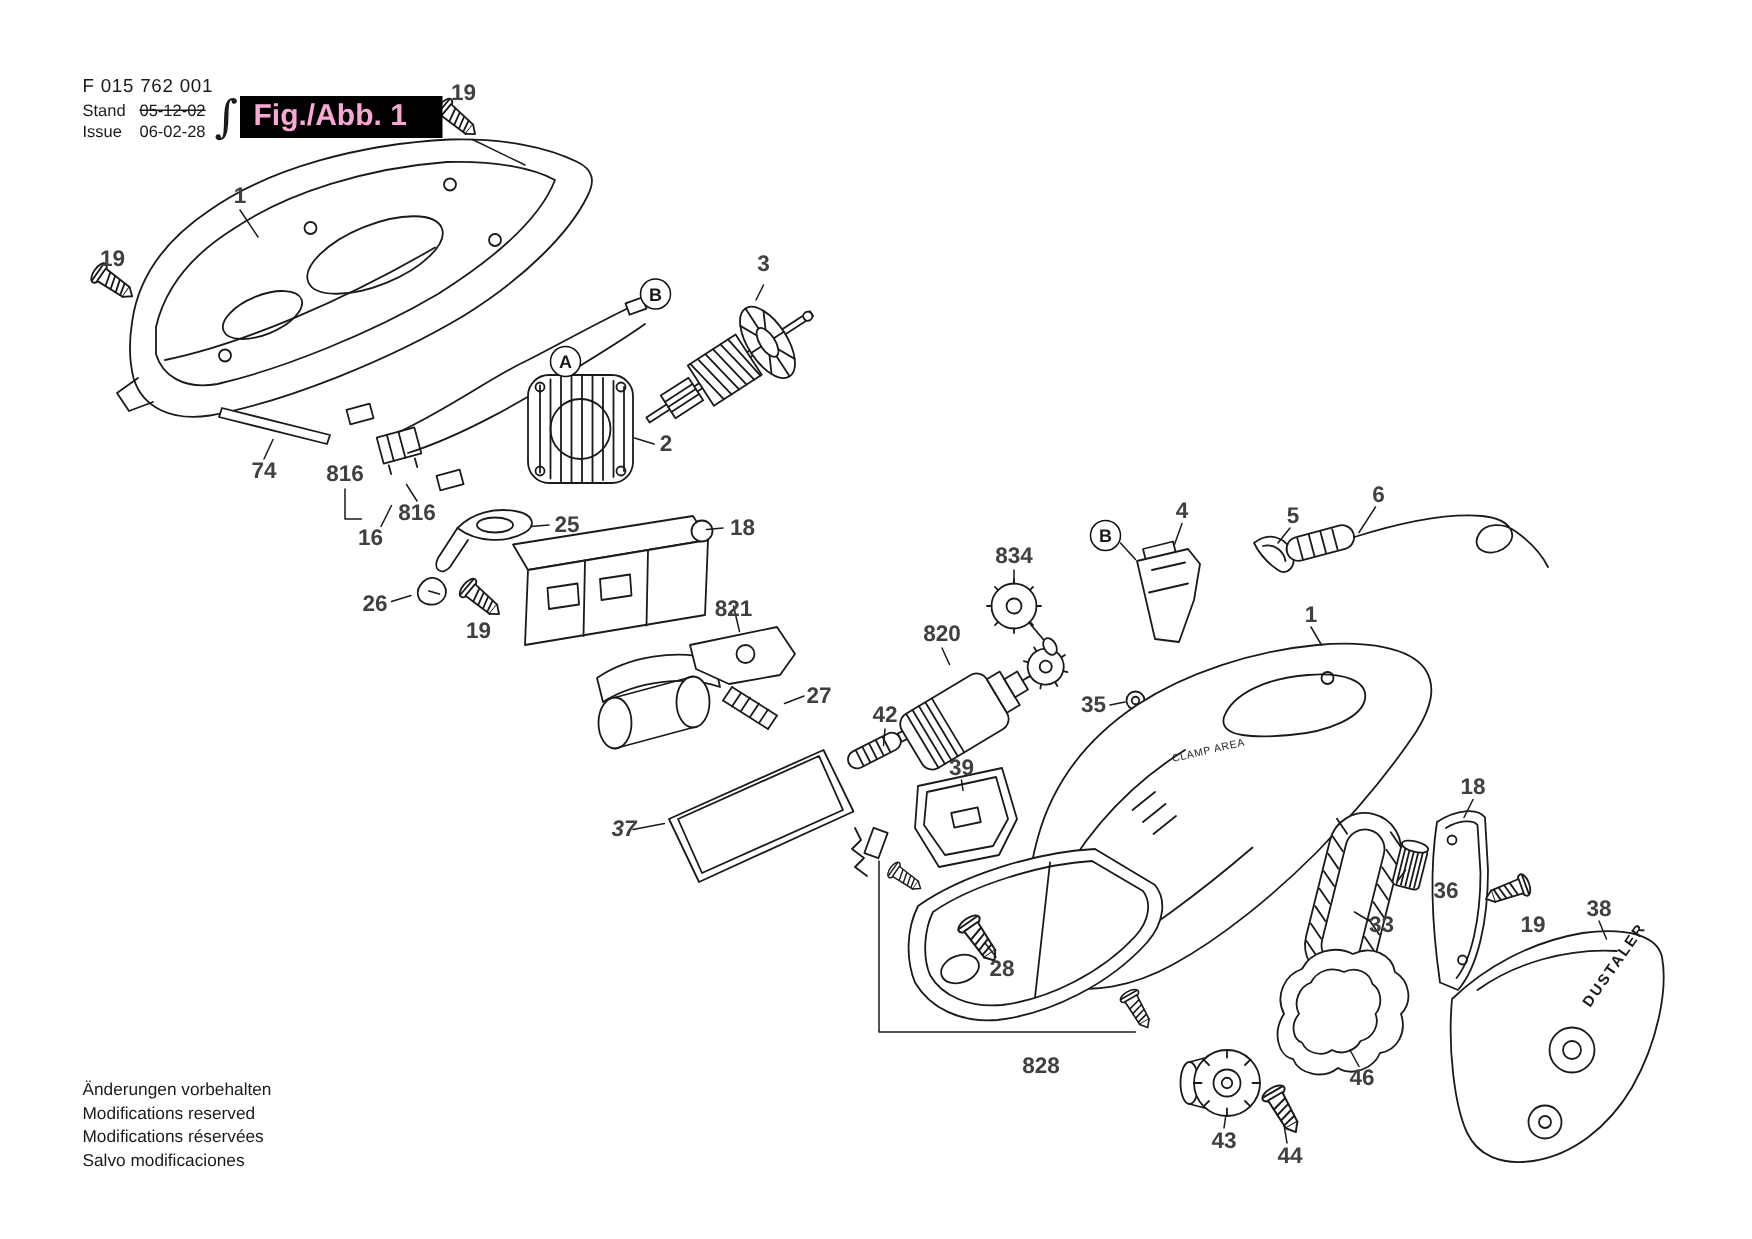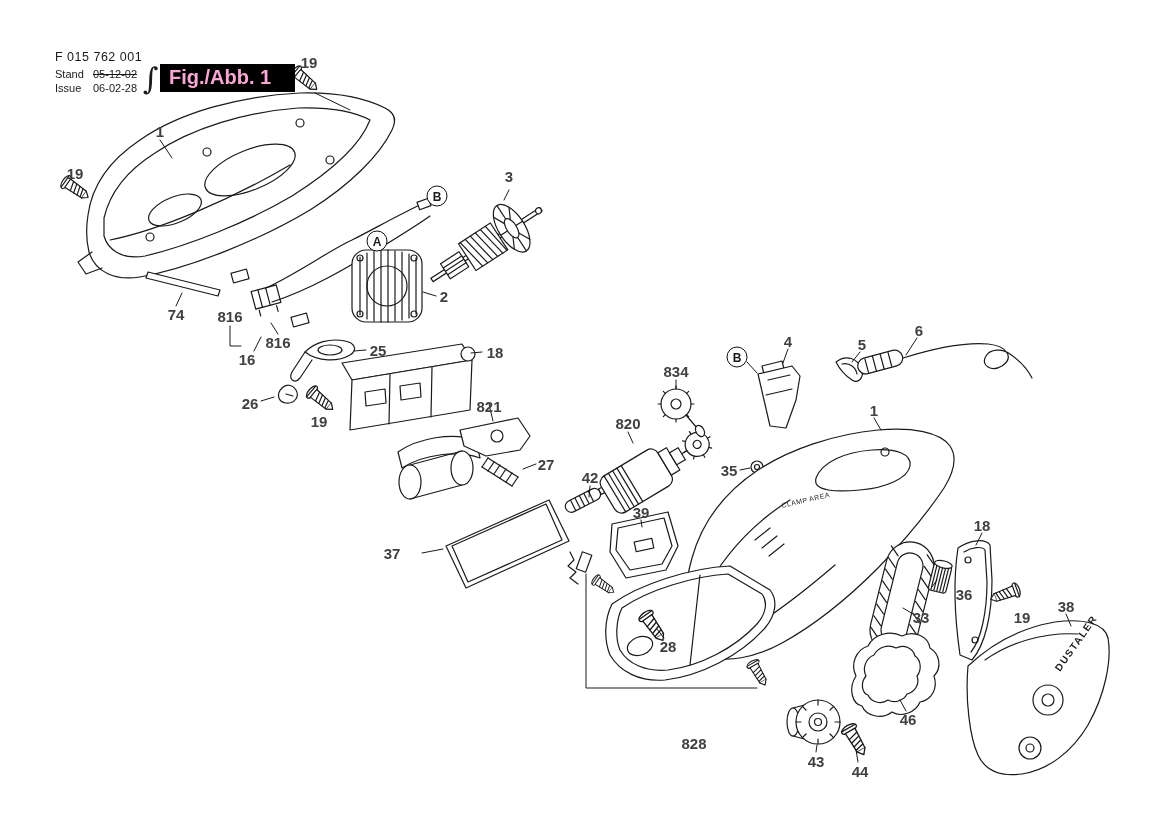--- a/index.html
+++ b/index.html
@@ -447,38 +447,44 @@
       <div class="part-label" style="left: 230px; top: 316px;">816</div>
       <div class="part-label" style="left: 278px; top: 342px;">816</div>
       <div class="part-label" style="left: 247px; top: 359px;">16</div>
       <div class="part-label" style="left: 378px; top: 350px;">25</div>
       <div class="part-label" style="left: 495px; top: 352px;">18</div>
       <div class="part-label" style="left: 250px; top: 403px;">26</div>
       <div class="part-label" style="left: 319px; top: 421px;">19</div>
       <div class="part-label" style="left: 489px; top: 396px; margin-top: 10px;">821</div>
       <div class="part-label" style="left: 546px; top: 464px;">27</div>
       <div class="part-label" style="left: 590px; top: 477px;">42</div>
-      <div class="part-label" style="left: 392px; top: 553px;">37</div>
+      <div class="part-label" style="left: 416px; top: 553px; font-style: italic;">37</div>
       <div class="part-label" style="left: 641px; top: 512px;">39</div>
       <div class="part-label" style="left: 676px; top: 371px;">834</div>
       <div class="part-label" style="left: 628px; top: 423px;">820</div>
       <div class="part-label" style="left: 729px; top: 470px;">35</div>
       <div class="part-label" style="left: 788px; top: 341px;">4</div>
       <div class="part-label" style="left: 862px; top: 344px;">5</div>
       <div class="part-label" style="left: 919px; top: 330px;">6</div>
       <div class="part-label" style="left: 874px; top: 410px;">1</div>
       <div class="part-label" style="left: 982px; top: 525px;">18</div>
       <div class="part-label" style="left: 964px; top: 594px;">36</div>
       <div class="part-label" style="left: 1022px; top: 617px;">19</div>
       <div class="part-label" style="left: 921px; top: 617px;">33</div>
       <div class="part-label" style="left: 1066px; top: 606px;">38</div>
       <div class="part-label" style="left: 668px; top: 646px;">28</div>
-      <div class="part-label" style="left: 694px; top: 743px; text-align: center;">828</div>
+      <div class="part-label" style="left: 694px; top: 711px; text-align: center;">828</div>
       <div class="part-label" style="left: 908px; top: 719px;">46</div>
       <div class="part-label" style="left: 816px; top: 761px;">43</div>
       <div class="part-label" style="left: 860px; top: 771px;">44</div>
       <div class="callout" style="left: 437px; top: 196px;">B</div>
       <div class="callout" style="left: 377px; top: 241px;">A</div>
       <div class="callout" style="left: 737px; top: 357px;">B</div>
     </div>
 
+  <div id="footer-lines">
+      <div>Änderungen vorbehalten</div>
+      <div>Modifications reserved</div>
+      <div>Modifications réservées</div>
+      <div>Salvo modificaciones</div>
+    </div>
 
 </div>
 
 </body></html>

